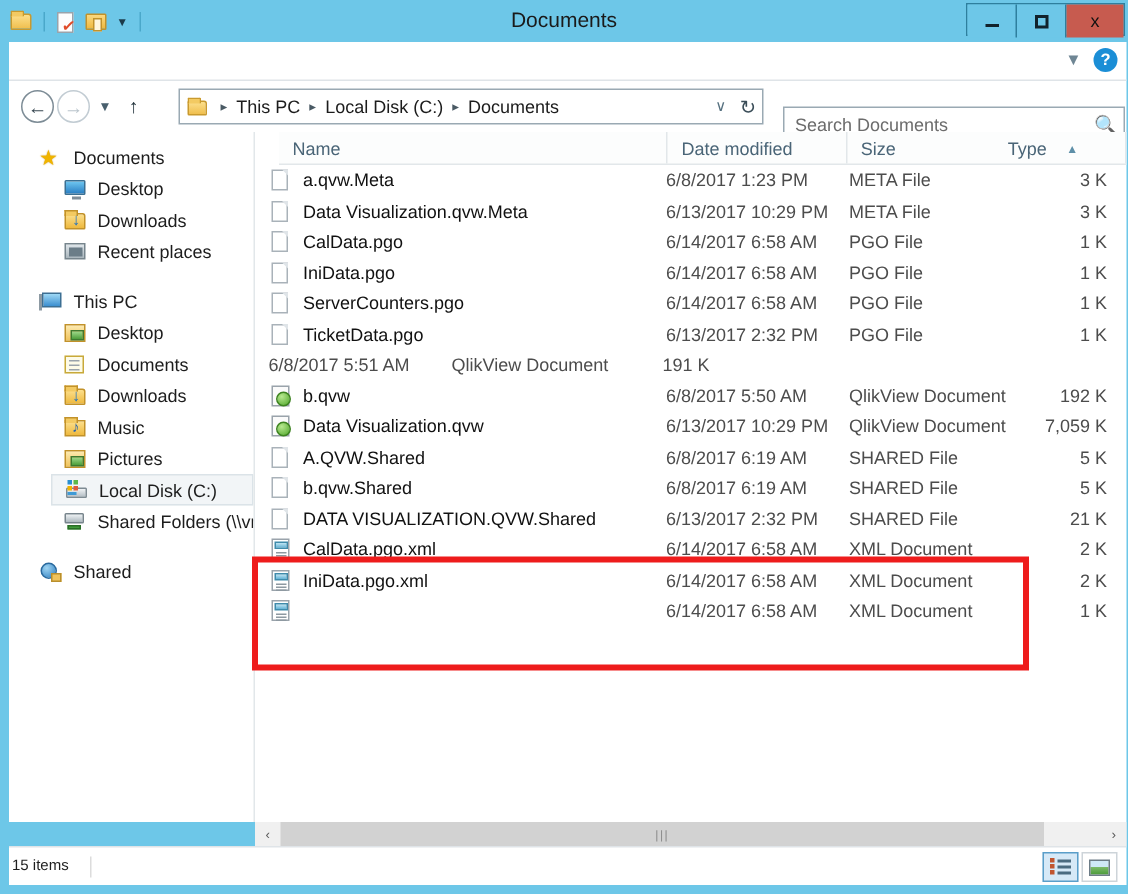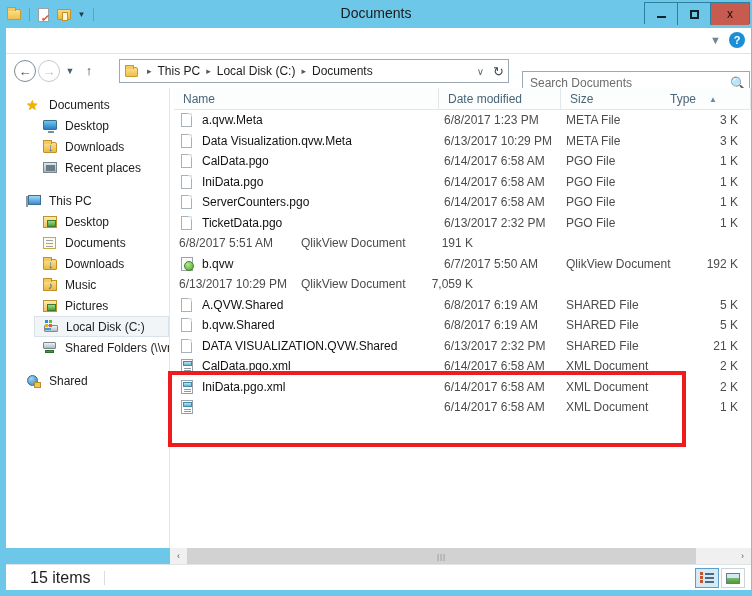--- a/index.html
+++ b/index.html
@@ -287,21 +287,21 @@
   .i-network .plug {
     position: absolute; right: 0; bottom: 0; width: 7px; height: 6px;
     background: #f0c35c; border: 1px solid #b98f2c;
   }
 
   
   #listpane {
     flex: 1; position: relative; border-left: 1px solid #e2e7ea; overflow: hidden;
   }
   #colheaders {
-    position: absolute; left: 4px; top: 0; right: 0; height: 22px;
+    position: absolute; left: 16px; top: 0; right: 0; height: 22px;
     background: #fcfdfd; border-bottom: 1px solid #e2e7ea; display: flex;
   }
   .col {
     font-size: 12px; color: #4a6577; line-height: 22px; padding-left: 9px;
     border-right: 1px solid #e2e7ea; position: relative; overflow: hidden; white-space: nowrap;
   }
   .col-name { width: 265px; }
   .col-date { width: 122px; }
   .col-type { width: 90px; }
   .col-size { width: 100px; border-right: none; }
@@ -377,21 +377,21 @@
   }
   #hs-track { flex: none; width: 38px; height: 16px; background: #f0f0f0; }
 
   
   #statusbar {
     position: absolute; left: 6px; top: 564px; width: 745px; height: 26px;
     background: #ffffff; border-top: 1px solid #dfe4e8;
     display: flex; align-items: center;
   }
   #itemcount {
-    font-size: 16px; color: #1e1e1e; padding-left: 24px;
+    font-size: 10px; color: #1e1e1e; padding-left: 2px;
   }
   #status-sep {
     width: 1px; height: 14px; background: #dcdcdc; margin-left: 14px;
   }
   #viewbtns {
     position: absolute; right: 6px; top: 3px; display: flex; gap: 2px;
   }
   .viewbtn {
     width: 24px; height: 20px; border: 1px solid #cdd4d9; background: #fff;
     display: flex; align-items: center; justify-content: center;
@@ -685,26 +685,32 @@
           <div class="cell-size">191 K</div>
         </div>
 
         <div class="row">
           <div class="cell-name">
             <span class="fico">
                 <span class="fi-qvw"></span>
               </span>
             <span>b.qvw</span>
           </div>
-          <div class="cell-date">6/7/2017 5:50 AM</div>
+          <div class="cell-date">6/8/2017 5:50 AM</div>
           <div class="cell-type">QlikView Document</div>
           <div class="cell-size">192 K</div>
         </div>
 
         <div class="row">
+          <div class="cell-name">
+            <span class="fico">
+                <span class="fi-qvw"></span>
+              </span>
+            <span>Data Visualization.qvw</span>
+          </div>
           <div class="cell-date">6/13/2017 10:29 PM</div>
           <div class="cell-type">QlikView Document</div>
           <div class="cell-size">7,059 K</div>
         </div>
 
         <div class="row">
           <div class="cell-name">
             <span class="fico">
                 <span class="fi-blank"></span>
               </span>

